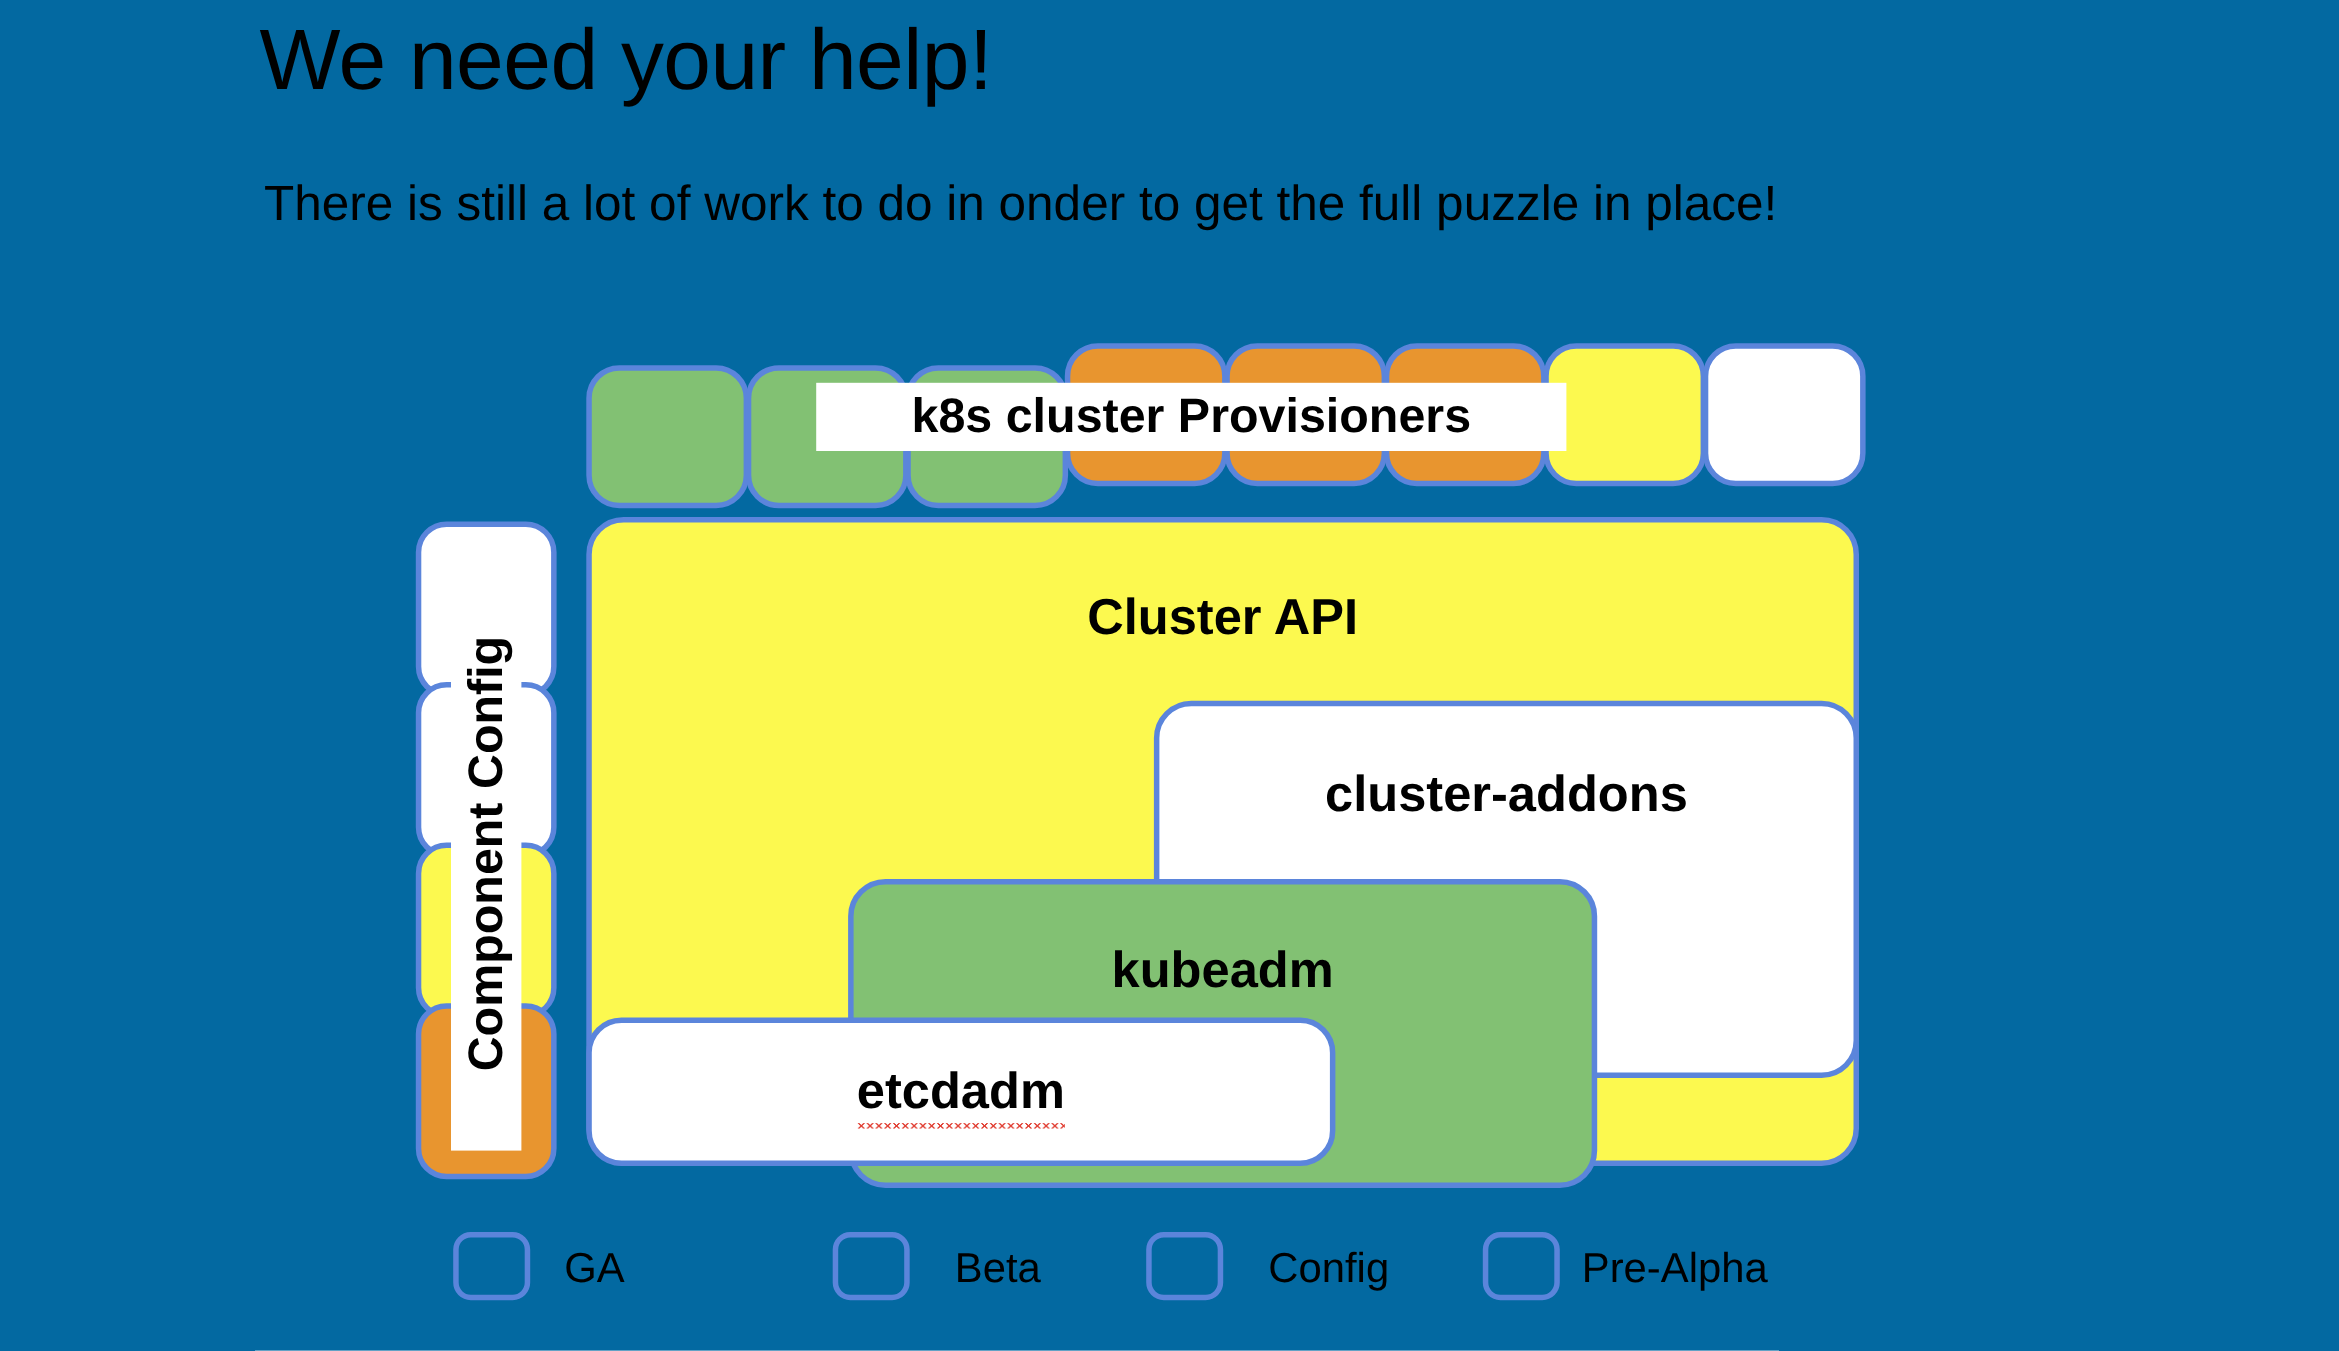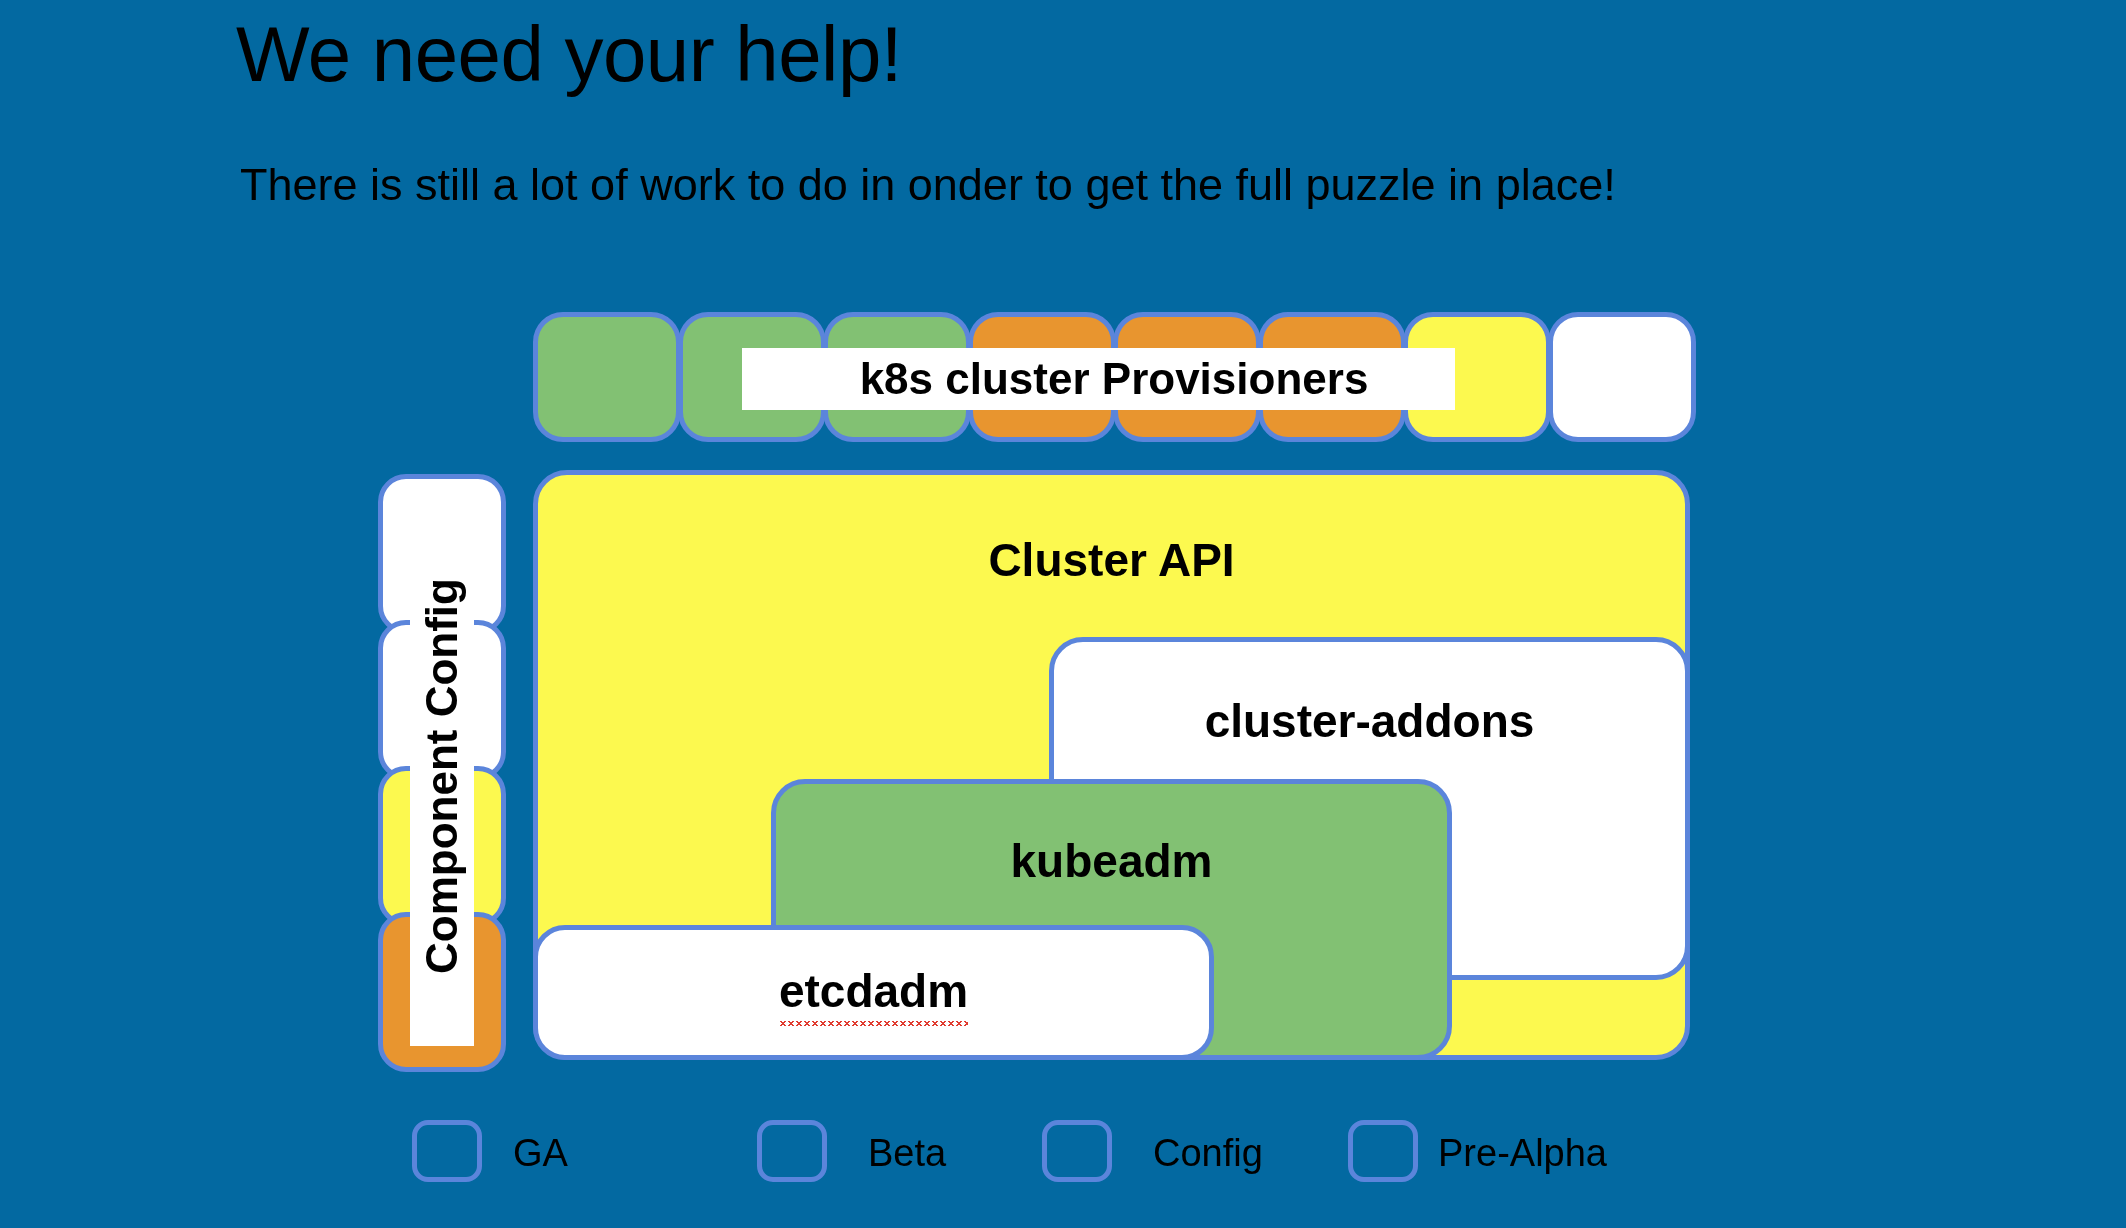--- a/index.html
+++ b/index.html
@@ -42,21 +42,21 @@
   }
 
   
   .node {
     position: absolute;
     box-sizing: border-box;
     border: 5px solid #5b85db;
     background: #ffffff;
     border-radius: 26px;
   }
-  .node.fill-ga    { background: #82c173; }
+  .node.fill-ga    { background: #82c173; margin-top: 20px; }
   .node.fill-beta  { background: #e8952f; }
   .node.fill-alpha { background: #fcf94f; }
   .node.fill-pre   { background: #ffffff; }
 
   
   #provisioner-row .pill {
     top: 312px;
     width: 148px;
     height: 130px;
     border-radius: 30px;
@@ -68,21 +68,20 @@
     width: 682px;
     height: 62px;
     background: #ffffff;
     display: flex;
     align-items: center;
     justify-content: center;
     font-size: 44px;
     font-weight: bold;
     white-space: nowrap;
     z-index: 6;
-    padding-left: 31px;
   }
 
   
   #cc-stack .cc-pill {
     left: 378px;
     width: 128px;
     height: 160px;
     border-radius: 28px;
   }
   #cc-label {

